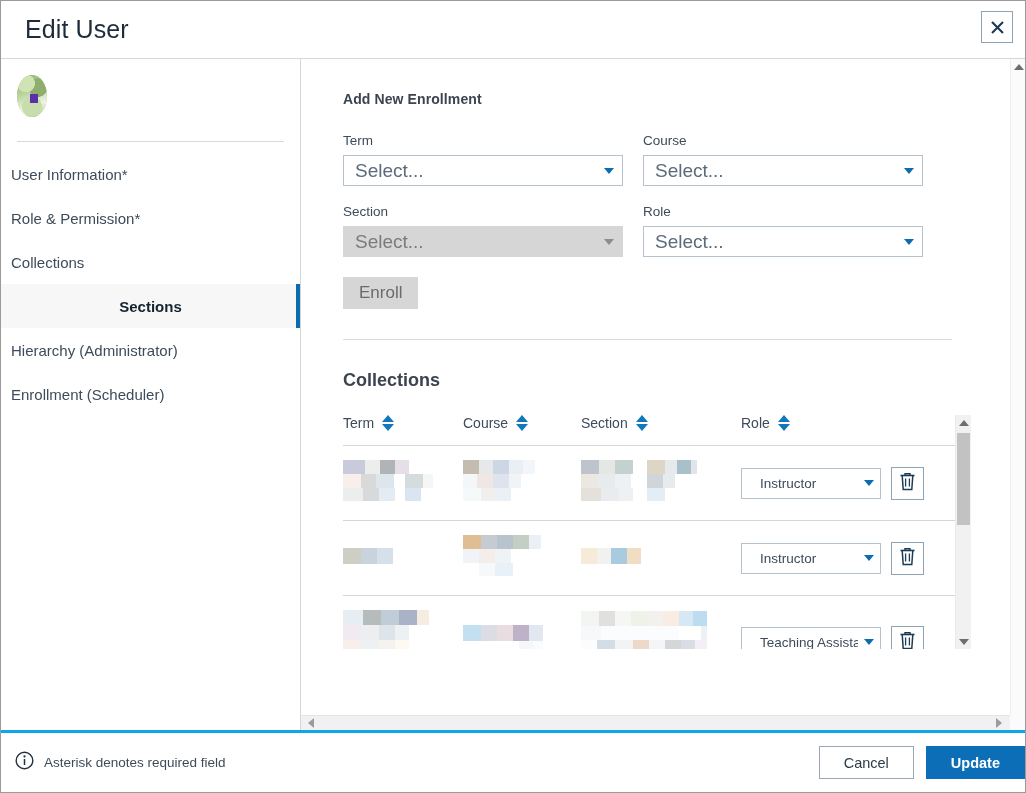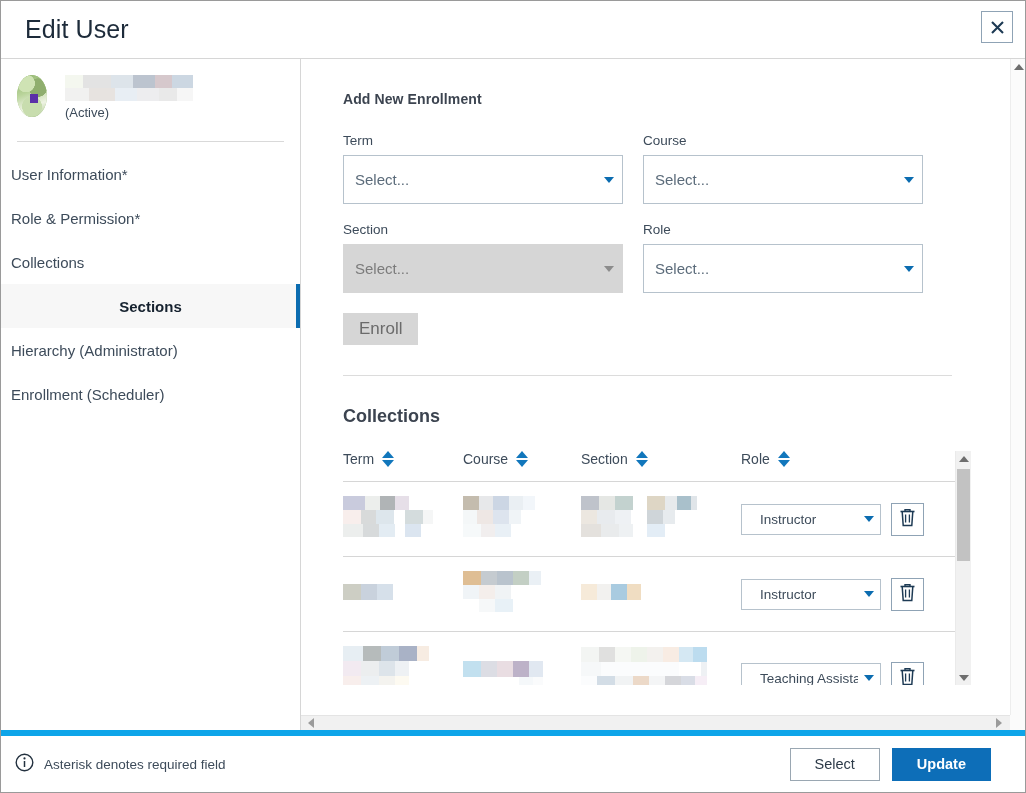--- a/index.html
+++ b/index.html
@@ -108,23 +108,23 @@
     display: grid;
     grid-template-columns: 280px 280px;
     column-gap: 20px; row-gap: 0;
     width: 580px;
   }
   .field { margin-bottom: 18px; }
   .field-label {
     font-size: 13.5px; color: #3d4b5a; margin-bottom: 7px; display: block;
   }
   .select {
-    height: 49px; border: 1px solid #b6c2cc; background: #fff;
+    height: 31px; border: 1px solid #b6c2cc; background: #fff;
     display: flex; align-items: center; padding: 0 8px 0 11px;
-    font-size: 15px; color: #5b6b7a; cursor: pointer;
+    font-size: 19px; color: #5b6b7a; cursor: pointer;
     justify-content: space-between;
   }
   .select.disabled {
     background: #d6d6d6; border-color: #d6d6d6; color: #7b7b7b; cursor: default;
   }
   .caret {
     width: 0; height: 0;
     border-left: 5px solid transparent; border-right: 5px solid transparent;
     border-top: 6px solid #0b6cb0; margin-left: 6px;
   }
@@ -241,23 +241,23 @@
   .hsb-arrow.left { left: 2px; }
   .hsb-arrow.right { right: 18px; }
   .corner-box {
     position: absolute; right: 0; bottom: 0; width: 15px; height: 15px;
     background: #fbfbfb;
   }
 
   
   .modal-footer {
     height: 62px; min-height: 62px;
-    border-top: 6px solid #0ea5e9;
+    border-top: 3px solid #0ea5e9;
     display: flex; align-items: center;
-    padding: 0 34px 0 14px;
+    padding: 0 0 0 14px;
   }
   .footer-note { display: flex; align-items: center; gap: 10px; }
   .footer-note-text { font-size: 13.5px; color: #3d4b5a; }
   .footer-actions { margin-left: auto; display: flex; gap: 12px; }
   .btn {
     height: 33px; padding: 0 24px; font-size: 14.5px;
     font-family: inherit; cursor: pointer; border-radius: 0;
     display: flex; align-items: center; justify-content: center;
   }
   .btn-cancel { background: #fff; border: 1px solid #9aa7b2; color: #2c3a48; }
@@ -279,39 +279,20 @@
     </div>
   </div>
 
   <div class="modal-body">
 
     <div class="sidebar">
       <div class="user-block">
         <div class="avatar">
           <div class="a1"></div>
             <div class="a2"></div>
-        </div>
-        <div class="user-meta">
-          <span class="redact user-name-redact">
-            <svg width="128" height="26" viewBox="0 0 128 26">
-              <rect x="0" y="0" width="18" height="13" fill="#f4f7ef"></rect>
-              <rect x="18" y="0" width="28" height="13" fill="#e3e3e3"></rect>
-              <rect x="46" y="0" width="22" height="13" fill="#dde4ea"></rect>
-              <rect x="68" y="0" width="22" height="13" fill="#bcc4cf"></rect>
-              <rect x="90" y="0" width="17" height="13" fill="#d6c8cc"></rect>
-              <rect x="107" y="0" width="21" height="13" fill="#ccd7e2"></rect>
-              <rect x="0" y="13" width="24" height="13" fill="#f1f1f0"></rect>
-              <rect x="24" y="13" width="26" height="13" fill="#e7e3e0"></rect>
-              <rect x="50" y="13" width="22" height="13" fill="#e8eef4"></rect>
-              <rect x="72" y="13" width="22" height="13" fill="#ededef"></rect>
-              <rect x="94" y="13" width="18" height="13" fill="#e9e9e9"></rect>
-              <rect x="112" y="13" width="16" height="13" fill="#f6f6f6"></rect>
-            </svg>
-          </span>
-          <div class="user-status">(Active)</div>
         </div>
       </div>
       <div class="sidebar-divider"></div>
       <div class="nav">
         <div class="nav-item">
           <span>User Information*</span>
         </div>
         <div class="nav-item">
           <span>Role &amp; Permission*</span>
         </div>
@@ -681,18 +662,18 @@
       <span>
         <svg width="19" height="19" viewBox="0 0 19 19">
           <circle cx="9.5" cy="9.5" r="8.3" stroke="#23313f" stroke-width="1.4" fill="none"></circle>
           <circle cx="9.5" cy="5.4" r="1.1" fill="#23313f"></circle>
           <path d="M9.5 8 V14" stroke="#23313f" stroke-width="1.5" fill="none"></path>
         </svg>
       </span>
       <span class="footer-note-text">Asterisk denotes required field</span>
     </div>
     <div class="footer-actions">
-      <button class="btn btn-cancel">Select</button>
+      <button class="btn btn-cancel">Cancel</button>
       <button class="btn btn-update">Update</button>
     </div>
   </div>
 
 </div>
 
 </body></html>

